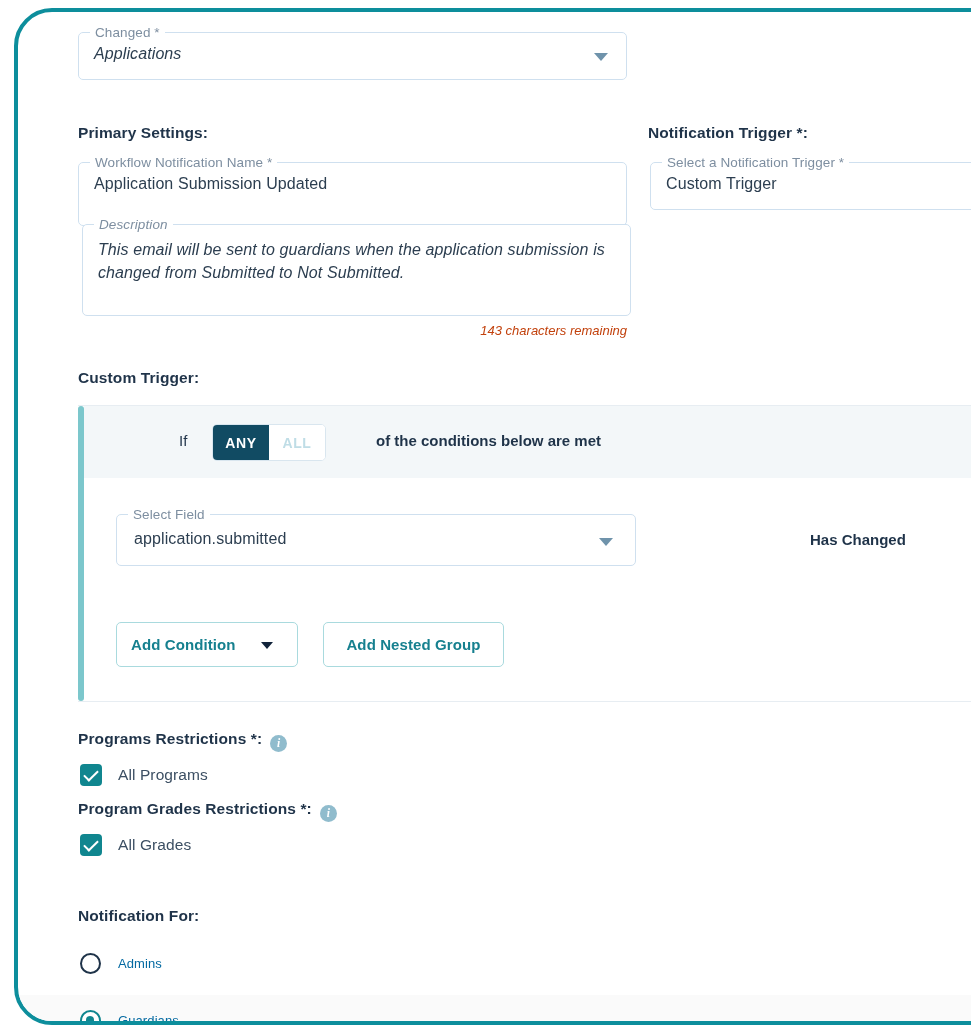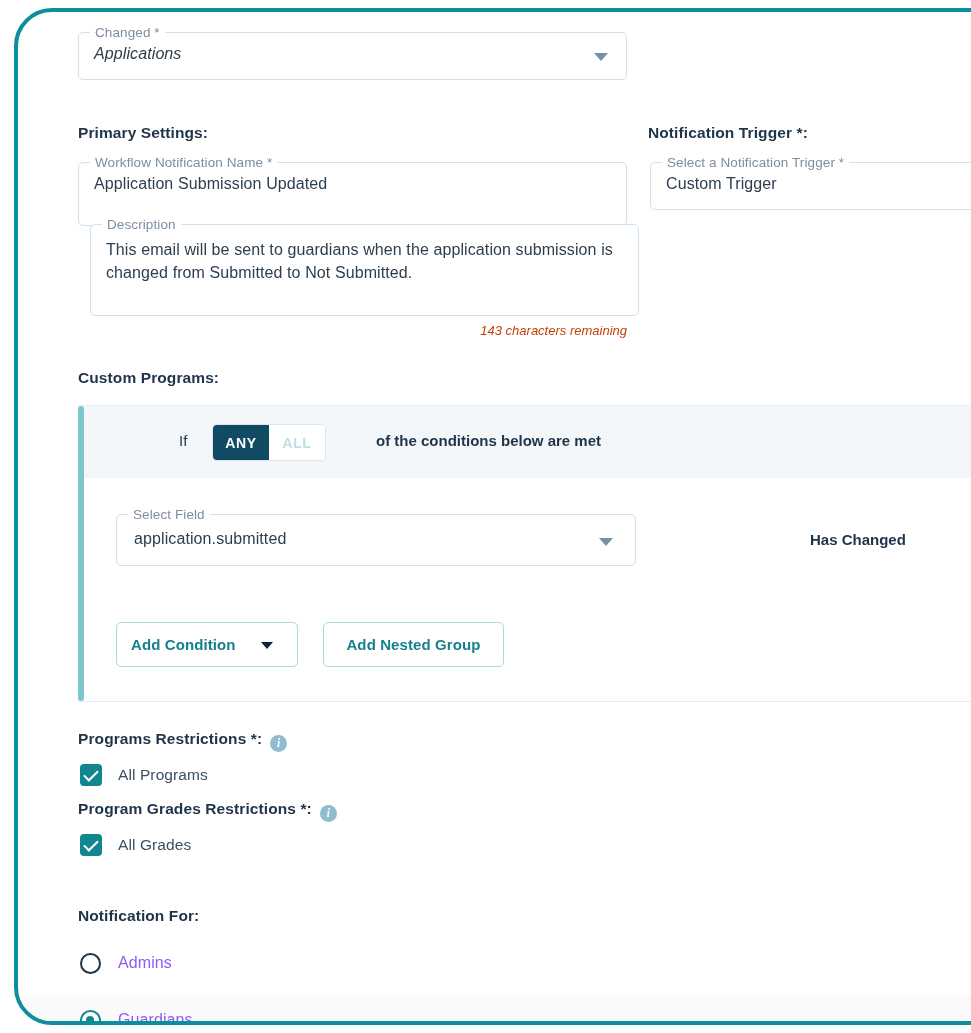--- a/index.html
+++ b/index.html
@@ -103,22 +103,22 @@
   #wf-name {
     position: absolute;
     left: 60px; top: 150px;
     width: 549px; height: 64px;
   }
   #wf-name .value { position: absolute; left: 15px; top: 12px; }
 
   
   #wf-desc {
     position: absolute;
-    left: 72px; top: 212px;
-    width: 549px; height: 92px;
+    left: 64px; top: 212px;
+    width: 549px; height: 92px; font-style: italic;
   }
   #wf-desc .value {
     position: absolute;
     left: 15px; top: 13px; right: 14px;
     line-height: 23px;
   }
   #char-count {
     position: absolute;
     left: 60px; top: 311px;
     width: 549px;
@@ -313,22 +313,22 @@
   .radio.selected::after {
     content: "";
     position: absolute;
     left: 4px; top: 4px;
     width: 8px; height: 8px;
     border-radius: 50%;
     background: #10868f;
   }
   .radio-label {
     margin-left: 17px;
-    font-size: 16px;
-    color: #8b5cf6;
+    font-size: 13px;
+    color: #0369a1;
     letter-spacing: .1px;
     white-space: nowrap;
   }
 </style>
 </head>
 <body>
 
 <div id="viewport">
   <div id="frame">
     <div id="content">
@@ -351,21 +351,21 @@
         <span class="value">This email will be sent to guardians when the application submission is changed from Submitted to Not Submitted.</span>
       </div>
       <div id="char-count">143 characters remaining</div>
 
       <div class="section-heading" id="h-trigger">Notification Trigger *:</div>
       <div class="mfield" id="trig-select">
         <span class="legend">Select a Notification Trigger *</span>
         <span class="value">Custom Trigger</span>
       </div>
 
-      <div class="section-heading" id="h-custom">Custom Programs:</div>
+      <div class="section-heading" id="h-custom">Custom Trigger:</div>
 
       <div id="trigger-panel">
         <div id="panel-accent"></div>
 
         <div id="panel-head"></div>
         <div id="if-label">If</div>
 
         <div id="anyall">
           <div class="seg active">ANY</div>
           <div class="seg inactive">ALL</div>

